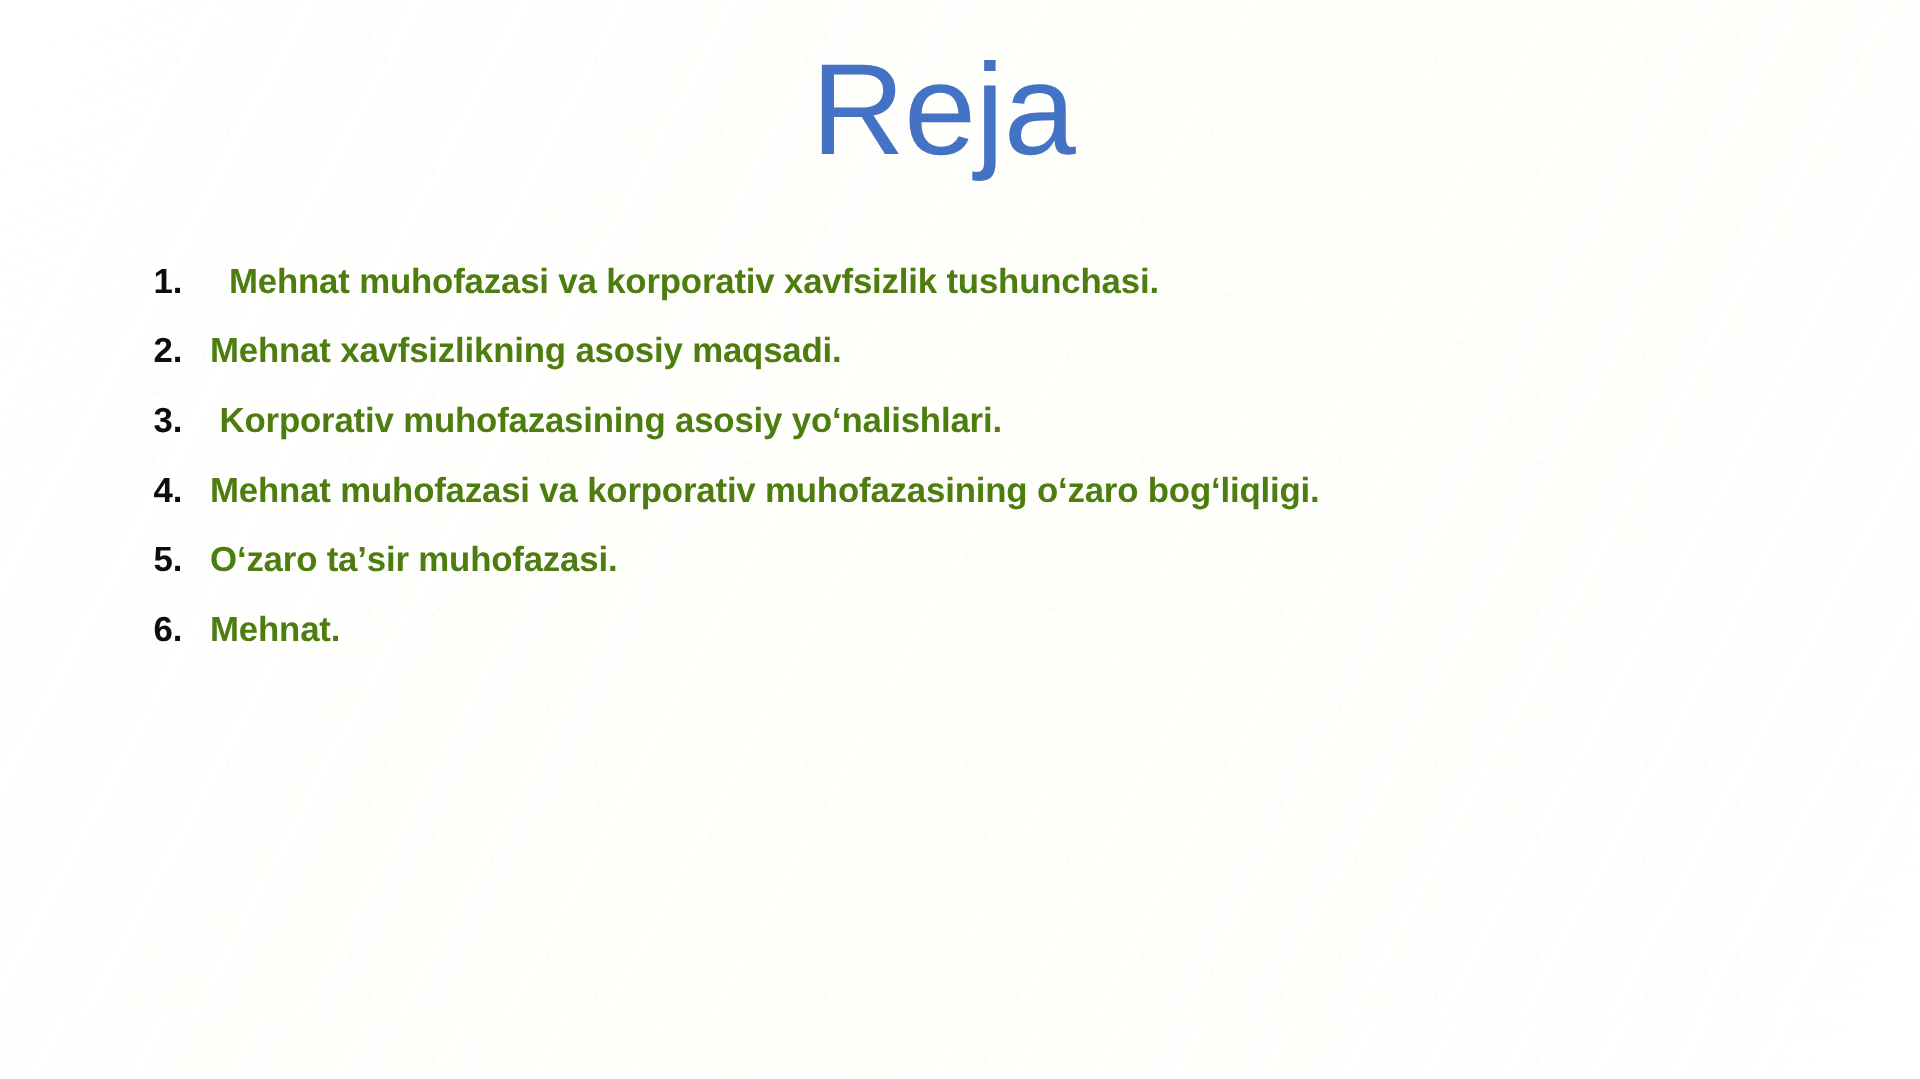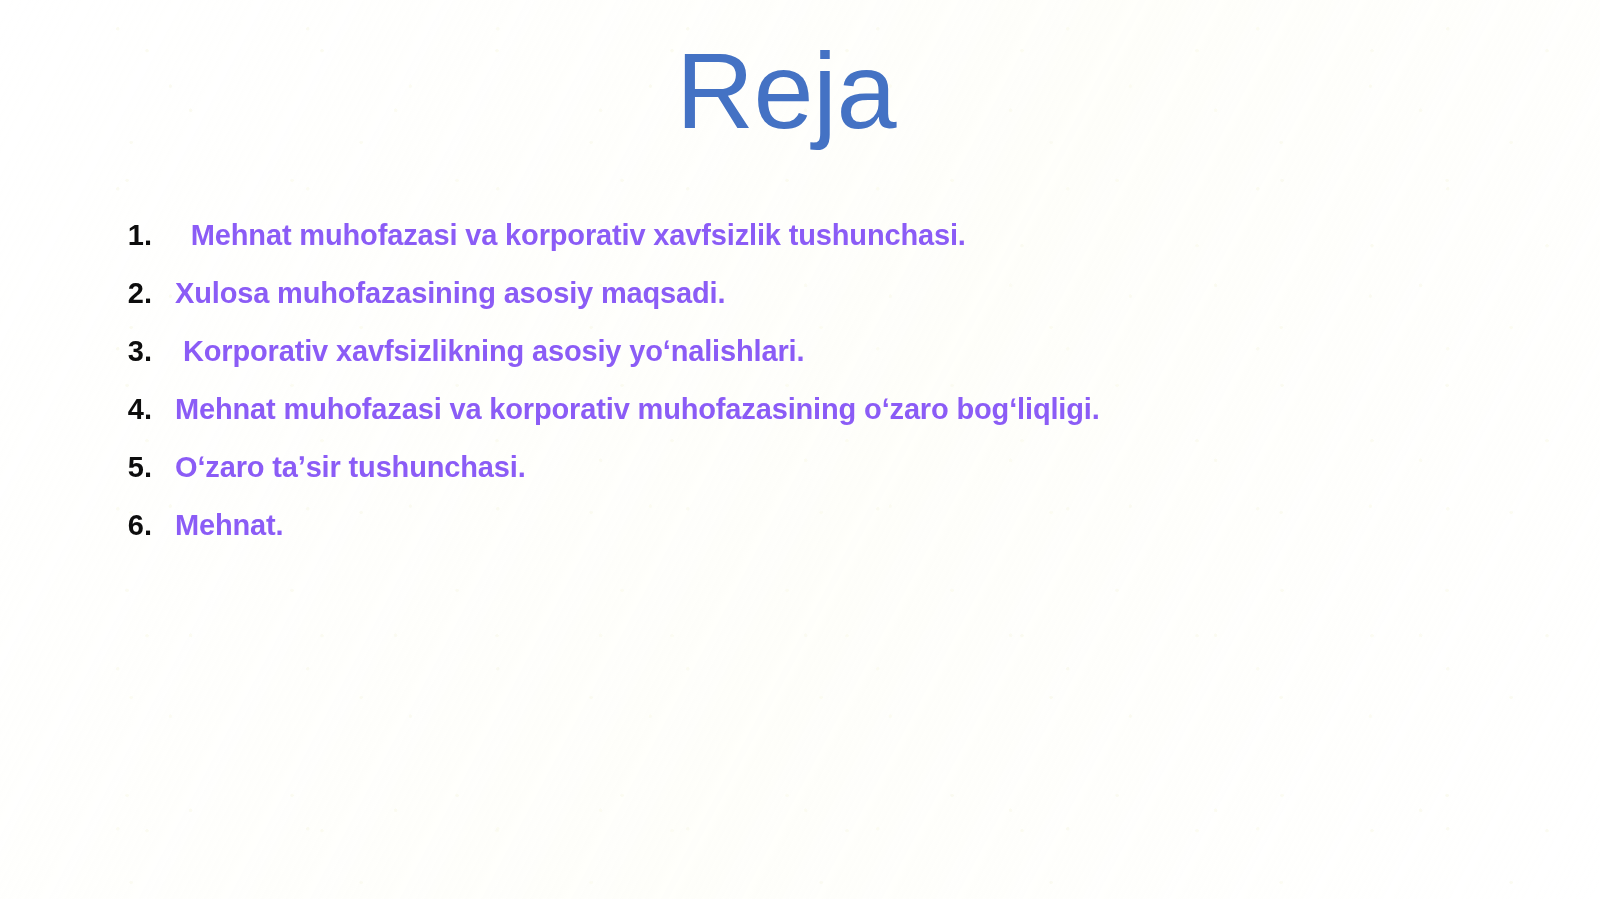--- a/index.html
+++ b/index.html
@@ -87,21 +87,21 @@
     color: #0d0d0d;
     line-height: 58px;
   }
 
   .plan-text {
     flex: 1 1 auto;
     padding-left: 23px;
     font-family: "Liberation Sans", sans-serif;
     font-size: 29px;
     font-weight: bold;
-    color: #8b5cf6;
+    color: #4d7c0f;
     line-height: 58px;
     letter-spacing: -0.15px;
     white-space: pre;
   }
 </style>
 </head>
 <body>
 
 <div class="slide">
 
@@ -113,36 +113,36 @@
 
   <div class="plan-list">
 
     <div class="plan-item">
       <span class="plan-number">1.</span>
       <span class="plan-text">  Mehnat muhofazasi va korporativ xavfsizlik tushunchasi.</span>
     </div>
 
     <div class="plan-item">
       <span class="plan-number">2.</span>
-      <span class="plan-text">Xulosa muhofazasining asosiy maqsadi.</span>
+      <span class="plan-text">Mehnat xavfsizlikning asosiy maqsadi.</span>
     </div>
 
     <div class="plan-item">
       <span class="plan-number">3.</span>
-      <span class="plan-text"> Korporativ xavfsizlikning asosiy yoʻnalishlari.</span>
+      <span class="plan-text"> Korporativ muhofazasining asosiy yoʻnalishlari.</span>
     </div>
 
     <div class="plan-item">
       <span class="plan-number">4.</span>
       <span class="plan-text">Mehnat muhofazasi va korporativ muhofazasining oʻzaro bogʻliqligi.</span>
     </div>
 
     <div class="plan-item">
       <span class="plan-number">5.</span>
-      <span class="plan-text">Oʻzaro taʼsir tushunchasi.</span>
+      <span class="plan-text">Oʻzaro taʼsir muhofazasi.</span>
     </div>
 
     <div class="plan-item">
       <span class="plan-number">6.</span>
       <span class="plan-text">Mehnat.</span>
     </div>
 
   </div>
 
 </div>

